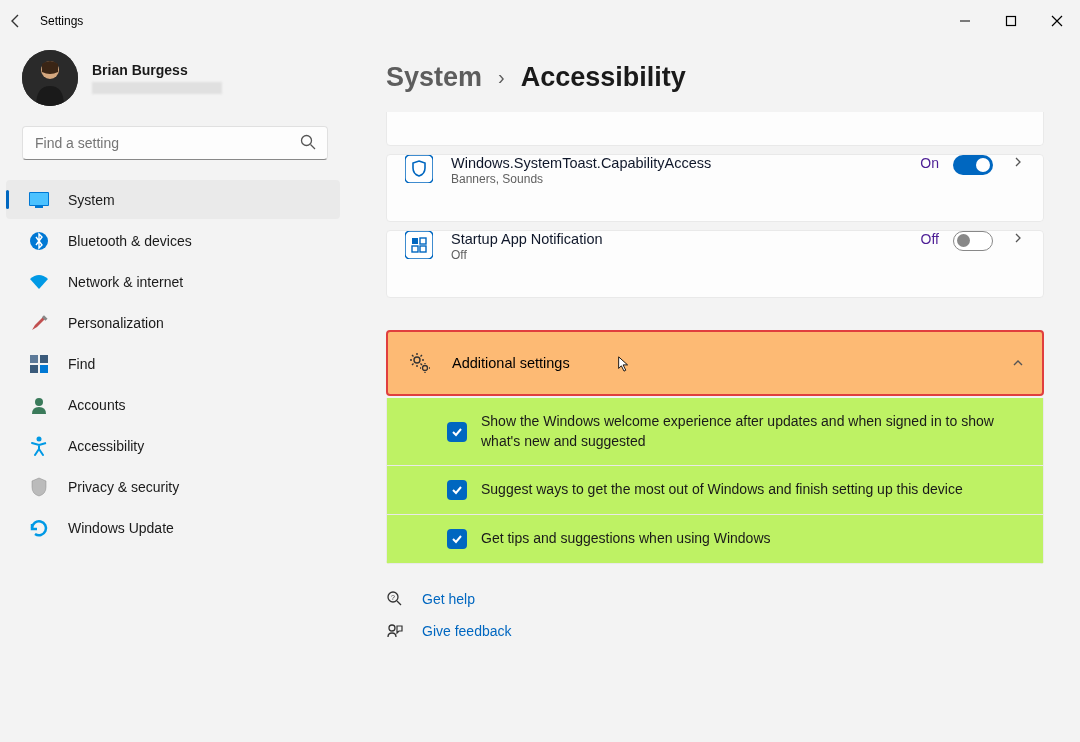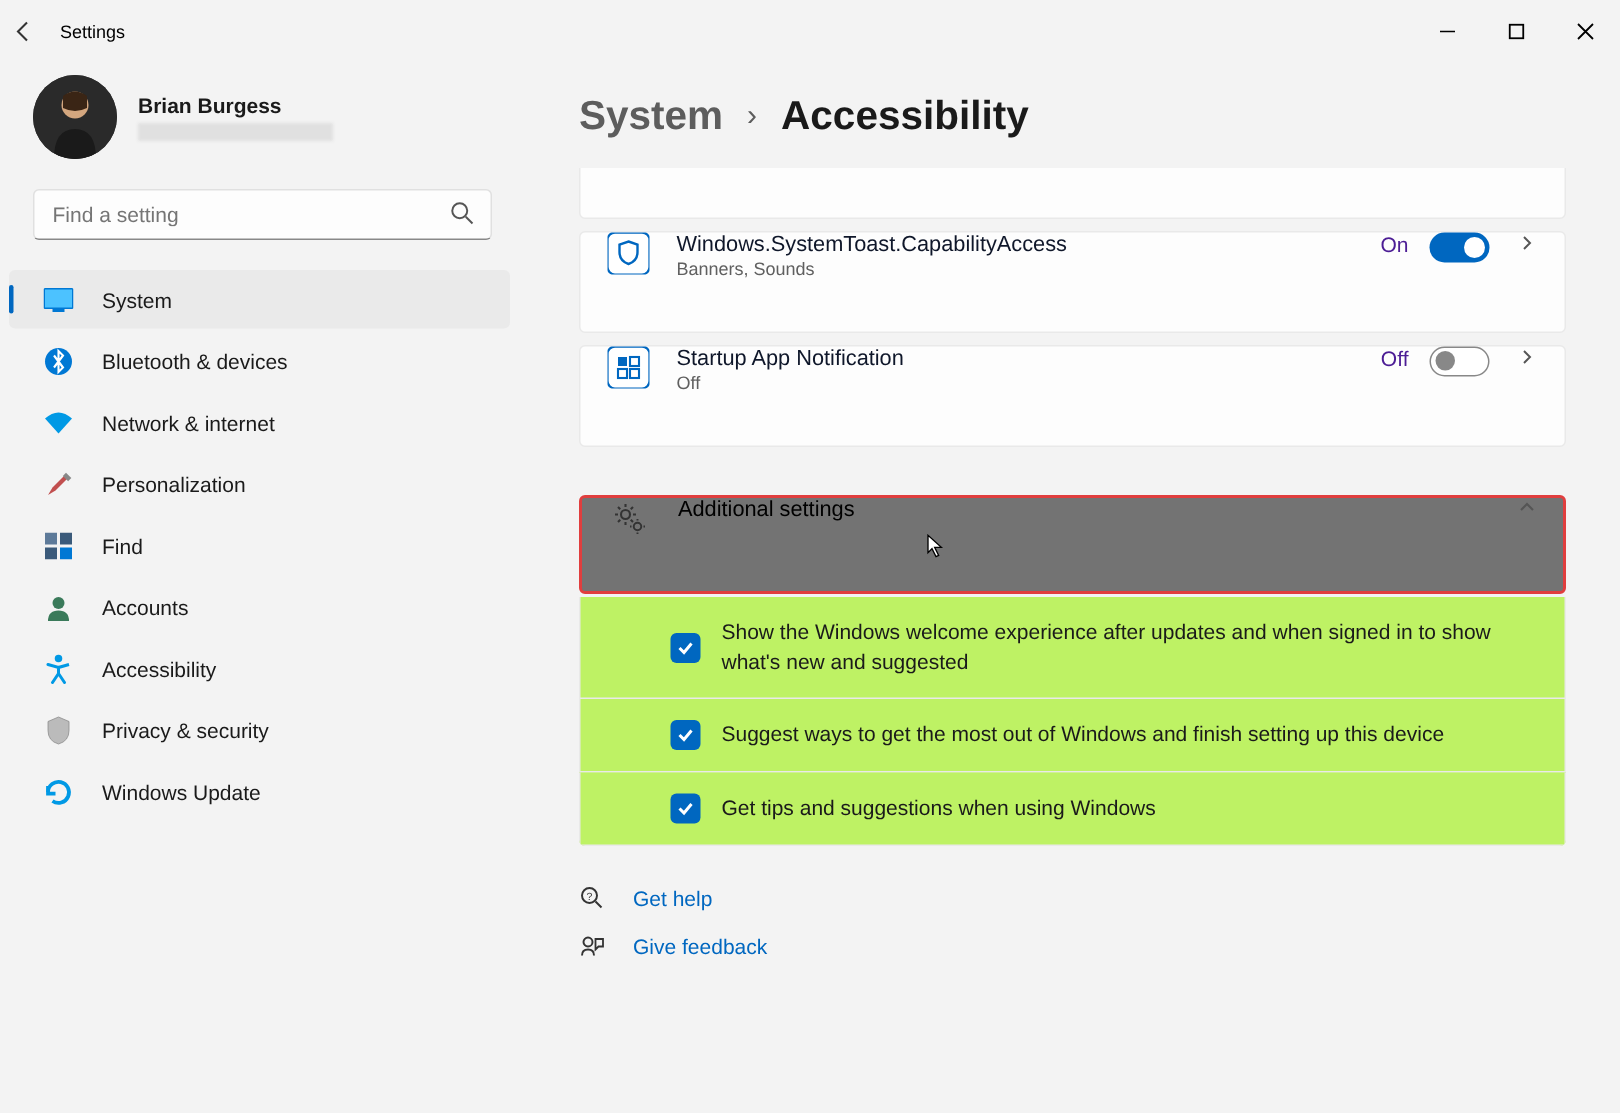--- a/index.html
+++ b/index.html
@@ -46,21 +46,21 @@
 .card .cstate { font-size: 14px; color: #4c1d95; margin-right: 14px; }
 .card .toggle { width: 40px; height: 20px; border-radius: 10px; position: relative; margin-right: 18px; }
 .card .toggle.on { background: #0067c0; }
 .card .toggle.on::after { content: ""; position: absolute; right: 3px; top: 3px; width: 14px; height: 14px; background: #fff; border-radius: 50%; }
 .card .toggle.off { background: #fff; border: 1px solid #888; }
 .card .toggle.off::after { content: ""; position: absolute; left: 3px; top: 2px; width: 13px; height: 13px; background: #888; border-radius: 50%; }
 .card .chev { width: 14px; height: 14px; display: flex; align-items: center; justify-content: center; color: #555; }
 
 .spacer-gap { height: 28px; }
 
-.expander { background: #737373; border: 2.5px solid #e03e3e; border-radius: 4px; display: flex; align-items: flex-start; padding: 0 18px; height: 66px; position: relative; }
+.expander { background: #fdba74; border: 2.5px solid #e03e3e; border-radius: 4px; display: flex; align-items: center; padding: 0 18px; height: 66px; position: relative; }
 .expander .eicon { width: 28px; height: 28px; margin-right: 18px; display: flex; align-items: center; justify-content: center; }
 .expander .etitle { font-size: 14.5px; flex: 1; }
 .expander .chev { margin-left: auto; }
 .cursor { position: absolute; left: 228px; top: 24px; width: 16px; height: 16px; }
 
 .subcard { background: #bef264; border: 1px solid #e9e9e9; border-top: none; display: flex; align-items: center; padding: 14px 18px 14px 60px; }
 .subcard:first-of-type { margin-top: 0; }
 .subcard .cbwrap { width: 20px; height: 20px; border-radius: 4px; background: #0067c0; display: flex; align-items: center; justify-content: center; margin-right: 14px; flex-shrink: 0; }
 .subcard .sublabel { font-size: 14px; color: #1a1a1a; line-height: 1.4; }
 .subgroup { border-radius: 0 0 4px 4px; overflow: hidden; margin-top: 2px; }

